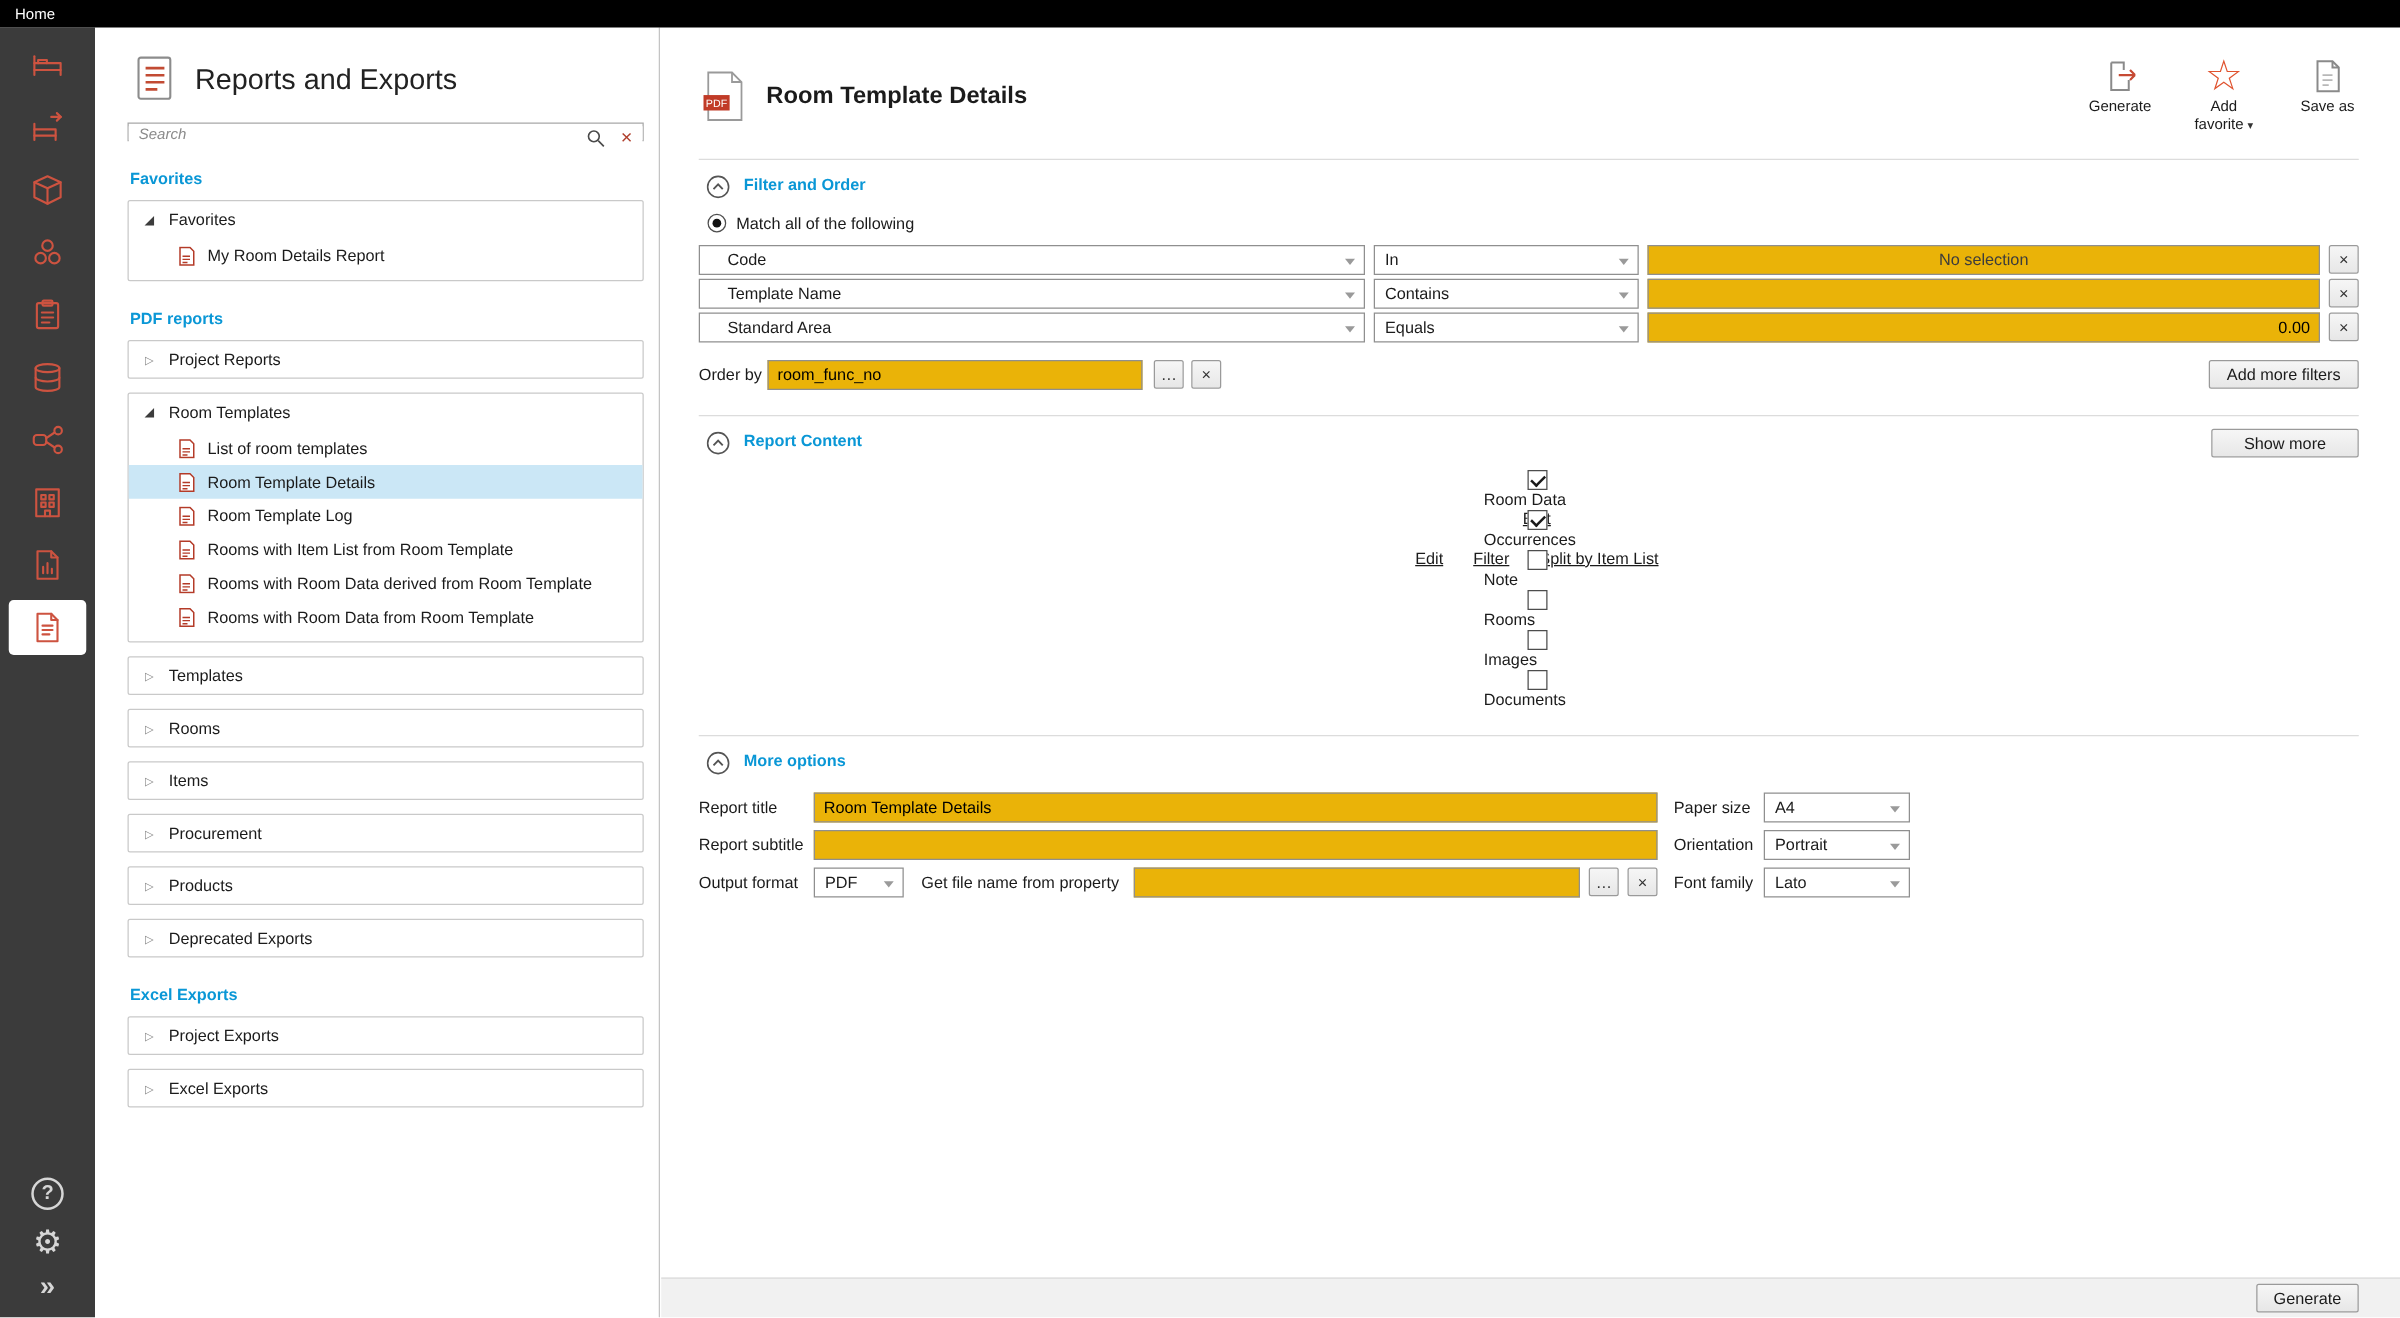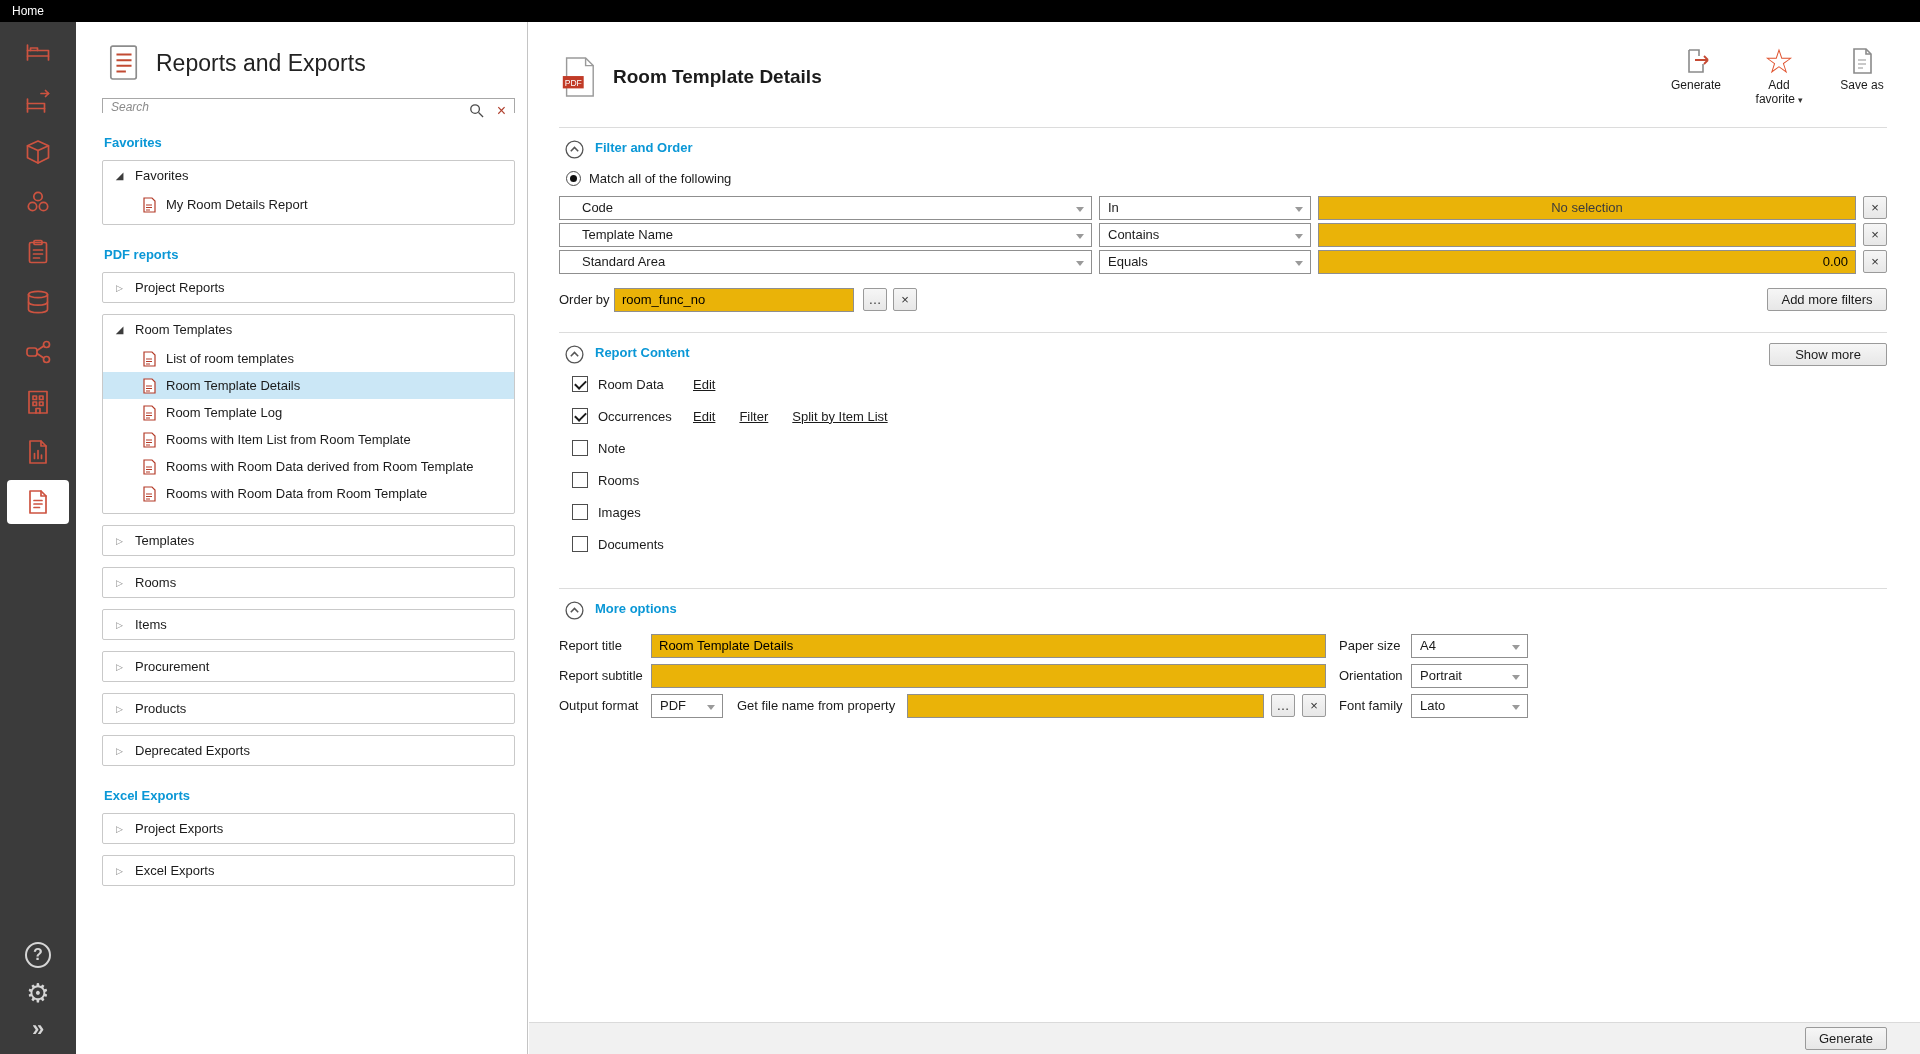--- a/index.html
+++ b/index.html
@@ -119,26 +119,26 @@
     background: linear-gradient(#f6f6f6, #e7e7e7); color: #333; font-size: 13px; line-height: 1;
     cursor: pointer; display: inline-flex; align-items: center; justify-content: center;
   }
   .btn {
     height: 23px; border: 1px solid #9a9a9a; border-radius: 2px; padding: 0 12px;
     background: linear-gradient(#f6f6f6, #e7e7e7); font-size: 13px; color: #1b1b1b; cursor: pointer;
   }
   .order-row { display: flex; align-items: center; margin-top: 14px; }
   .form-label { font-size: 13px; color: #1b1b1b; }
   .form-label.ob { width: 55px; flex: none; }
-  .order-input { width: 240px; margin-right: 9px; }
+  .order-input { width: 300px; margin-right: 9px; }
   .order-row .sq-btn { margin-right: 6px; }
   .add-filters { margin-left: auto; min-width: 120px; }
 
   .show-more { position: absolute; right: 0; top: 10px; min-width: 118px; }
-  .cb-row { display: flex; align-items: center; margin: 0 0 15px 13px; height: 17px; }
+  .cb-row { display: flex; align-items: center; margin: 0 0 15px 13px; height: 17px; flex-direction: column; }
   .cb-row:first-of-type { margin-top: 14px; }
   .checkbox { width: 16px; height: 16px; border: 1px solid #4d4d4d; background: #fff; position: relative; cursor: pointer; flex: none; }
   .checkbox.checked::after {
     content: ""; position: absolute; left: 2px; top: 3px; width: 9px; height: 5px;
     border-left: 2px solid #1a1a1a; border-bottom: 2px solid #1a1a1a; transform: rotate(-45deg);
   }
   .cb-label { margin-left: 10px; width: 95px; font-size: 13px; }
   .cb-links { display: flex; gap: 24px; }
   .link { color: #1b1b1b; text-decoration: underline; font-size: 13px; cursor: pointer; }
 

